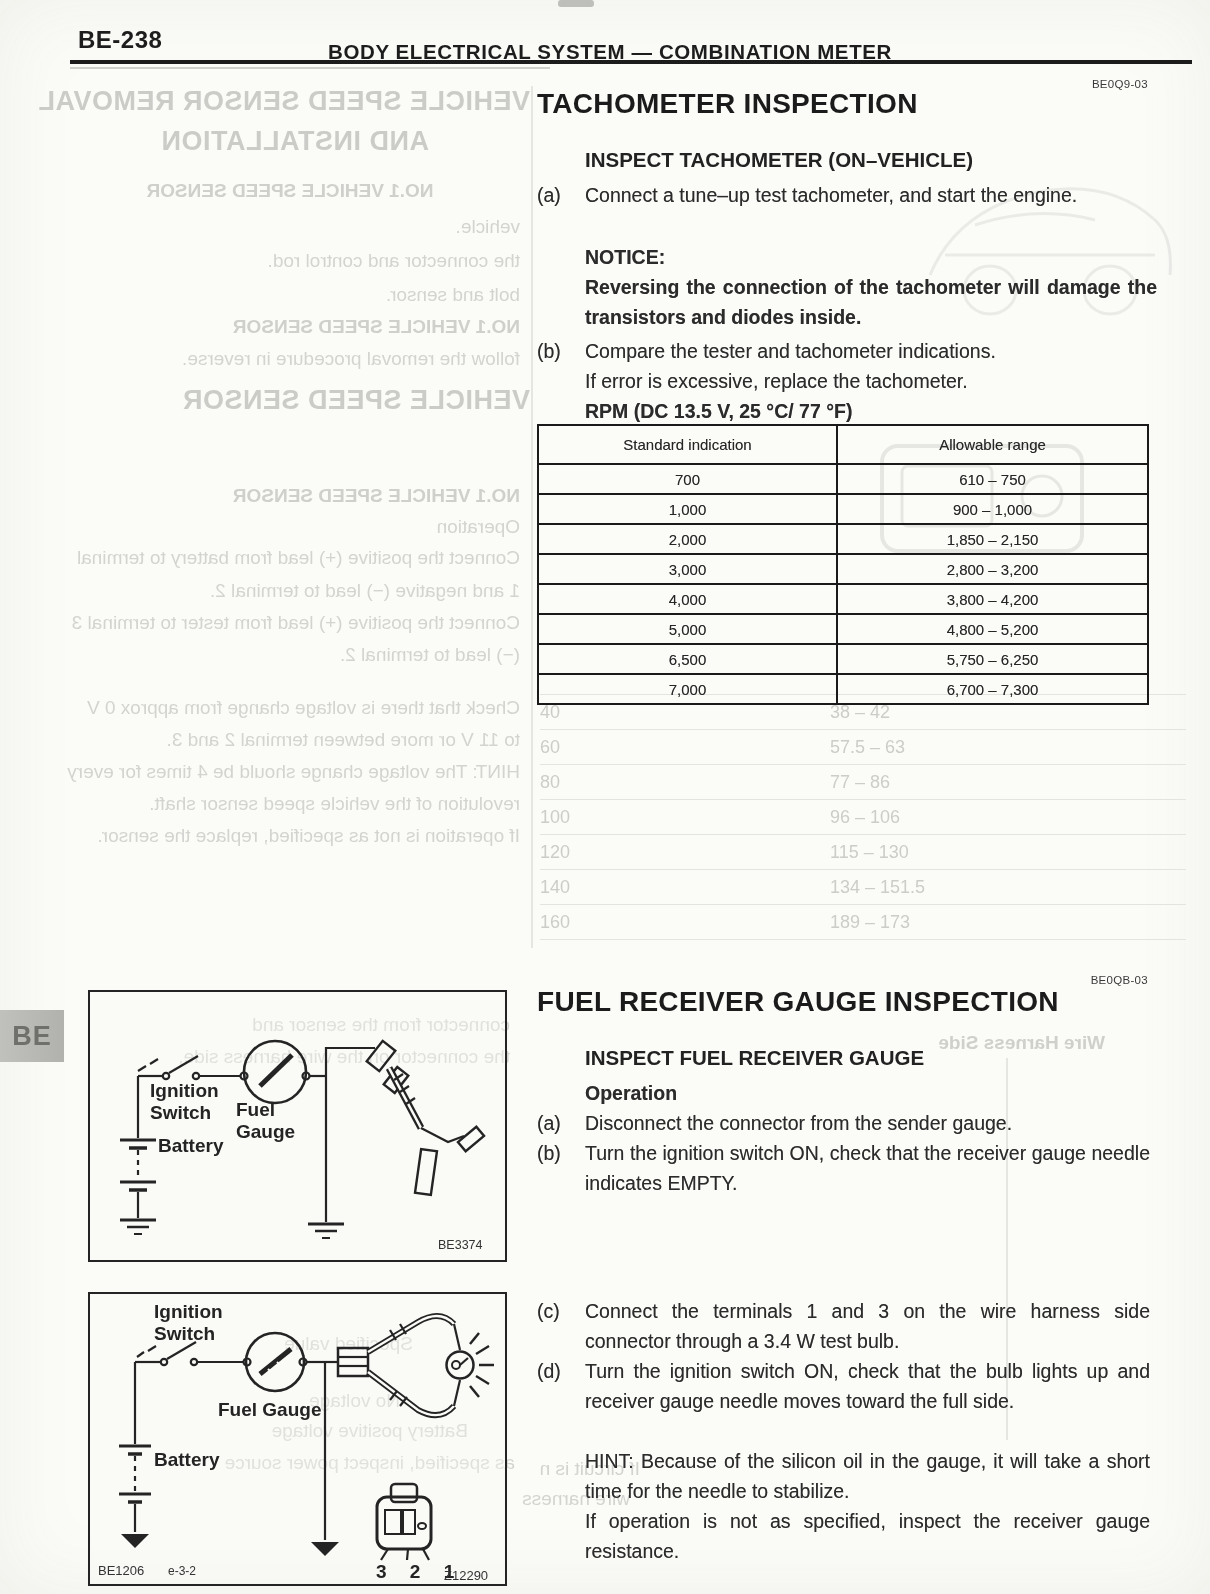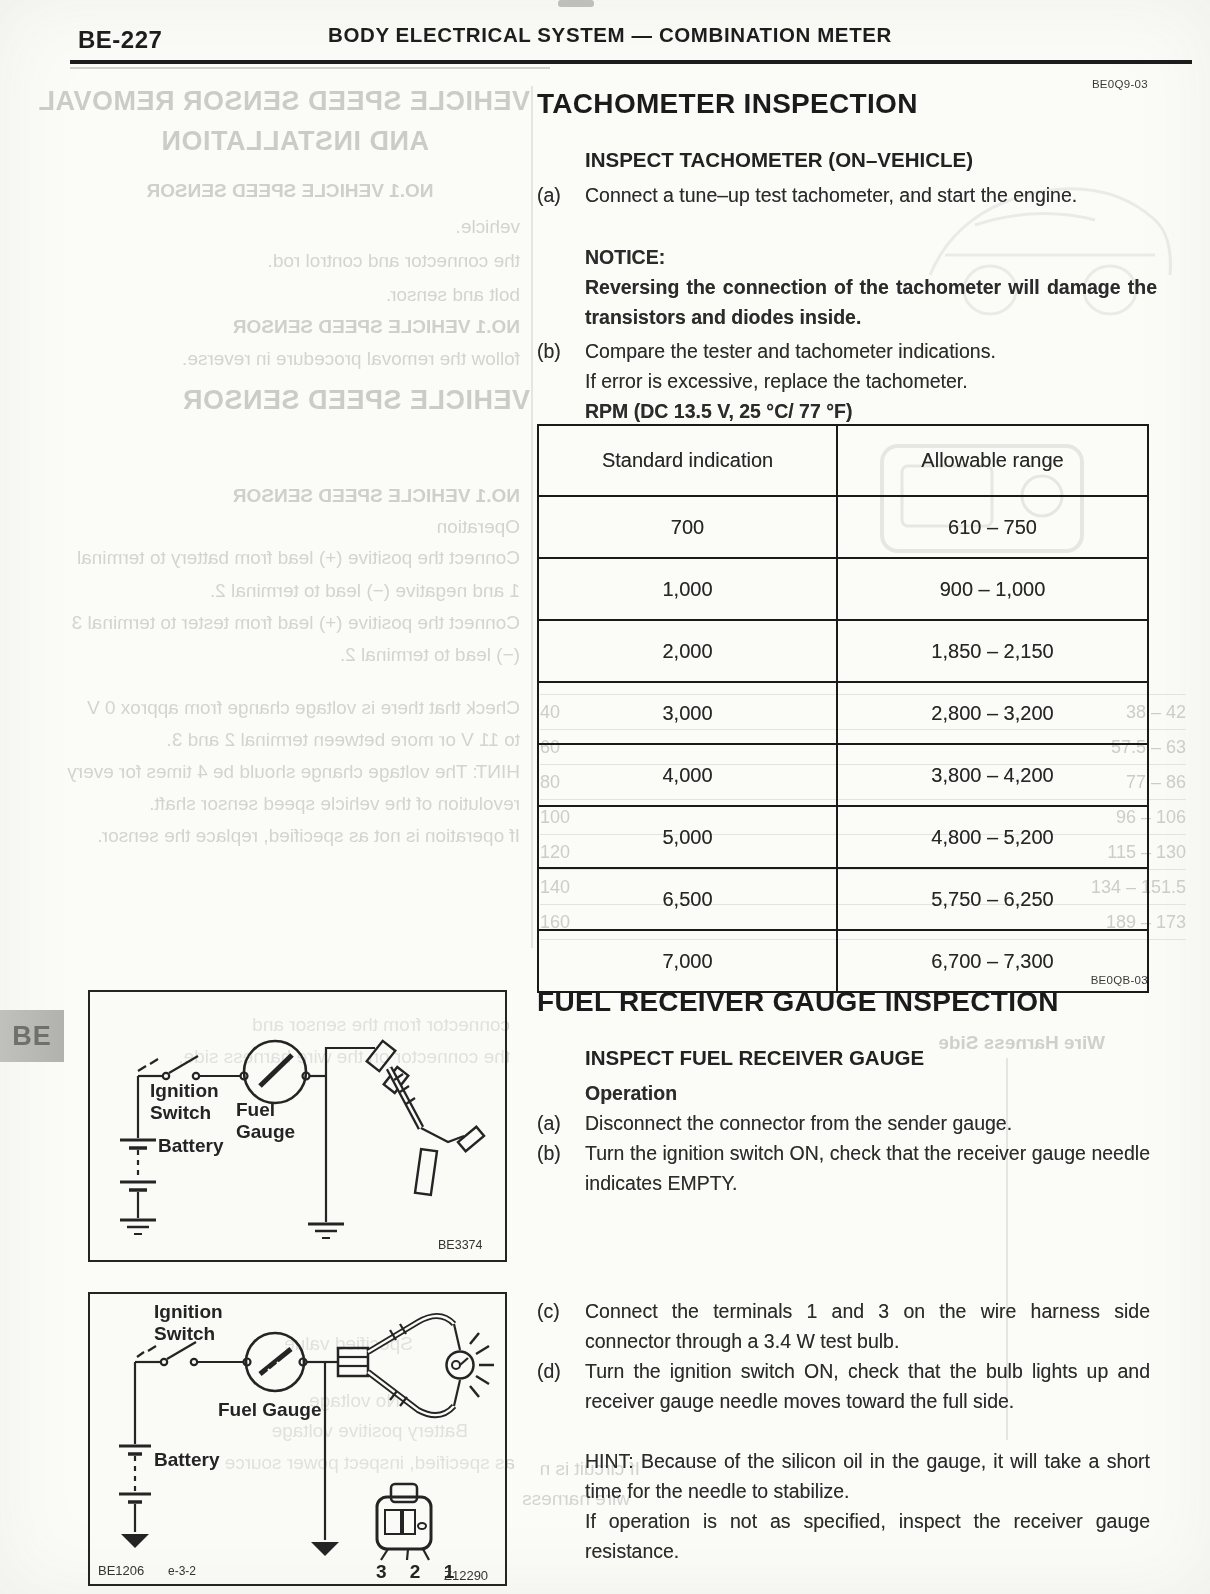--- a/index.html
+++ b/index.html
@@ -16,39 +16,39 @@
   .h1{font-size:28px;font-weight:700;color:#1b1b1b;letter-spacing:.3px;white-space:nowrap;}
   .h2{font-size:20.5px;font-weight:700;color:#222;white-space:nowrap;}
   .body-t{font-size:19.5px;line-height:30px;color:#2b2b2b;text-shadow:0 0 .5px rgba(40,40,40,.45);}
   .pitem{display:flex;}
   .plabel{width:48px;flex:none;}
   .ptext{width:565px;text-align:justify;}
   .bold{font-weight:700;}
   
   table.spec{border-collapse:collapse;background:transparent;}
   table.spec th,table.spec td{border:2px solid #1a1a1a;text-align:center;
-      font-size:20px;color:#262626;padding:16px;text-shadow:0 0 .5px rgba(40,40,40,.4);}
+      font-size:15px;color:#262626;padding:0;text-shadow:0 0 .5px rgba(40,40,40,.4);}
   table.spec th{height:37px;font-weight:400;}
   table.spec td{height:28px;}
   
   .figbox{border:2.5px solid #242424;background:rgba(250,250,246,.35);}
   
   .gmir{transform:scaleX(-1);}
   .gh1{position:absolute;font-weight:700;font-size:27px;color:#a5a5a2;opacity:.55;
        filter:blur(.4px);white-space:nowrap;letter-spacing:.5px;}
   .gh2{position:absolute;font-weight:700;font-size:19px;color:#b2b2af;opacity:.6;
        filter:blur(.4px);white-space:nowrap;}
   .gline{position:absolute;font-size:19px;color:#c6c6c3;opacity:.75;
        filter:blur(.4px);white-space:nowrap;}
   .gvline{position:absolute;background:#e2e2df;opacity:.9;}
   .gtable{position:absolute;left:540px;top:694px;width:646px;}
   .gtr{display:flex;height:34px;align-items:center;border-bottom:1.5px solid #e3e3e0;}
   .gtr:first-child{border-top:1.5px solid #e3e3e0;}
   .gtd1{width:290px;font-size:18px;color:#ccccc8;filter:blur(.5px);}
-  .gtd2{flex:1;text-align:right;font-size:18px;color:#ccccc8;filter:blur(.5px);}
+  .gtd2{flex:1;text-align:left;font-size:18px;color:#ccccc8;filter:blur(.5px);}
   
   .betab{left:0;top:1010px;width:64px;height:52px;
          background:linear-gradient(90deg,#c0c0bd,#b1b1ae);
          display:flex;align-items:center;justify-content:center;
          font-size:27px;font-weight:700;color:#6f6f6c;letter-spacing:1px;}
   svg text{font-family:"Liberation Sans",sans-serif;}
   .figlabel{font-size:19px;font-weight:700;fill:#242424;}
 </style>
 </head>
 <body>
@@ -136,22 +136,22 @@
     <div class="gh2 gmir" style="left:880px;top:1032px;width:225px;">Wire Harness Side</div>
     <div class="gline gmir" style="left:248px;top:1333px;width:165px;">Specified value</div>
     <div class="gline gmir" style="left:270px;top:1390px;width:130px;">No voltage</div>
     <div class="gline gmir" style="left:228px;top:1420px;width:240px;">Battery positive voltage</div>
     <div class="gline gmir" style="left:170px;top:1452px;width:345px;">as specified, inspect power source</div>
     <div class="gline gmir" style="left:505px;top:1458px;width:135px;">If circuit is n</div>
     <div class="gline gmir" style="left:500px;top:1488px;width:130px;">wire harness</div>
   </div>
 
   <header>
-    <div class="abs pagenum" style="left:78px;top:26px;">BE-227</div>
-    <div class="abs htitle" style="left:240px;top:23px;width:740px;">BODY ELECTRICAL SYSTEM — COMBINATION METER</div>
+    <div class="abs pagenum" style="left:78px;top:26px;">BE-238</div>
+    <div class="abs htitle" style="left:240px;top:40px;width:740px;">BODY ELECTRICAL SYSTEM — COMBINATION METER</div>
     <div class="abs rule" style="left:70px;top:60px;width:1122px;height:4px;"></div>
     <div class="abs rule-echo" style="left:70px;top:67px;width:480px;height:2px;"></div>
   </header>
 
   <section>
     <div class="abs seccode" style="left:537px;top:78px;width:611px;">BE0Q9-03</div>
     <div class="abs h1" style="left:537px;top:88px;">TACHOMETER INSPECTION</div>
     <div class="abs h2" style="left:585px;top:148px;">INSPECT TACHOMETER (ON–VEHICLE)</div>
 
     <div class="abs body-t pitem" style="left:537px;top:180px;">

